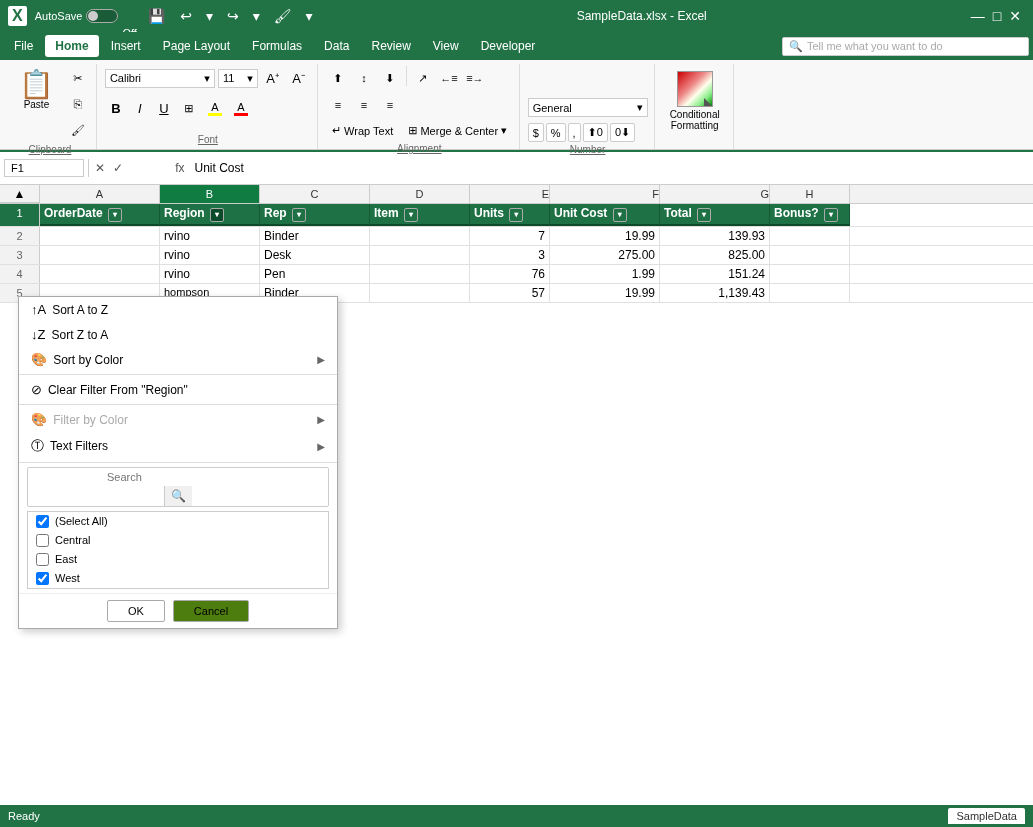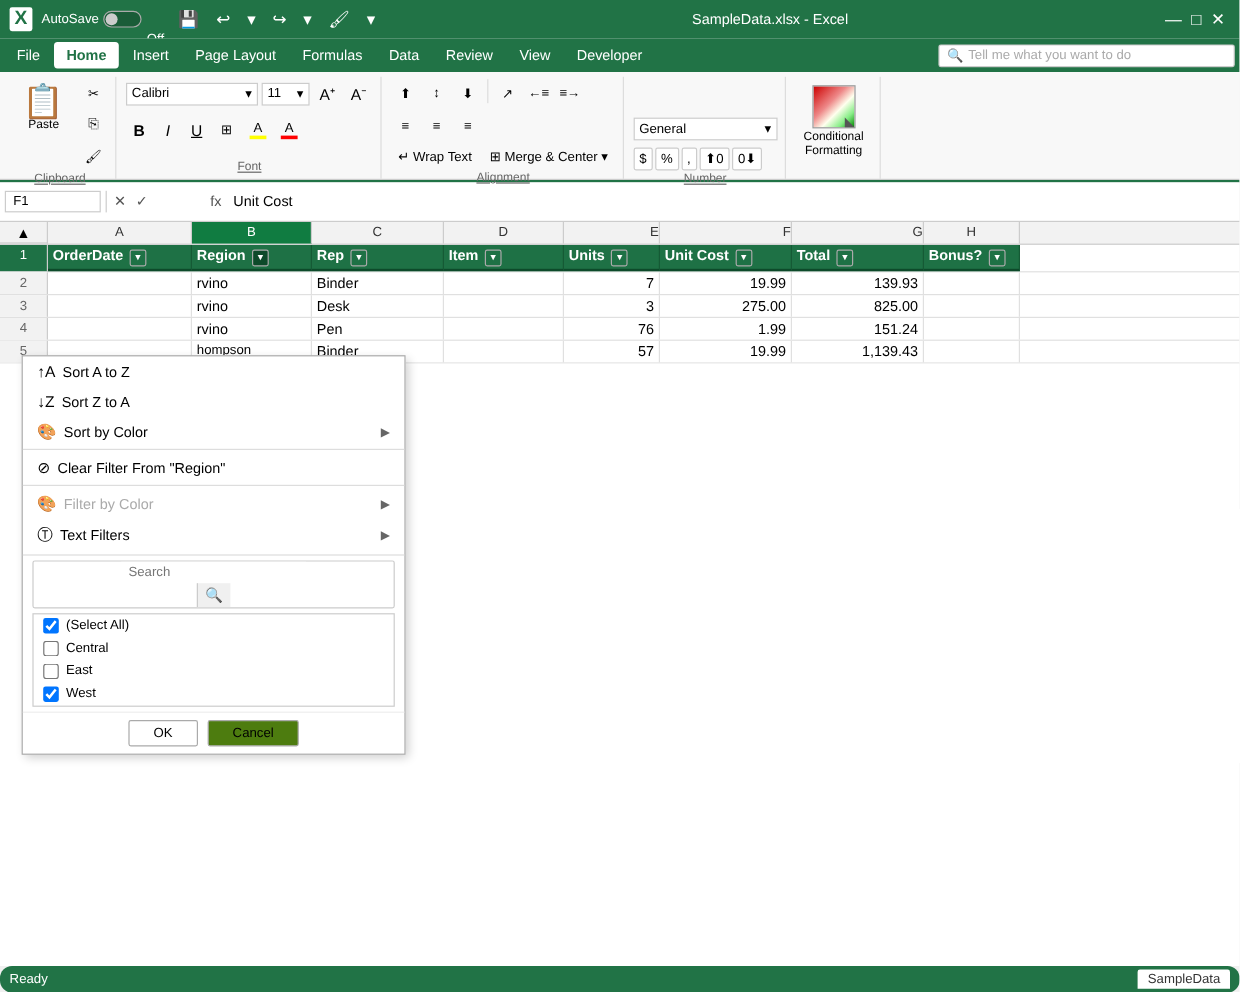--- a/index.html
+++ b/index.html
@@ -450,21 +450,20 @@
 
     .status-bar {
       background: #217346;
       color: white;
       height: 22px;
       display: flex;
       align-items: center;
       padding: 0 8px;
       font-size: 11px;
       justify-content: space-between;
-      border-radius: 10px;
     }
 
     .formula-bar-container {
       background: white;
       border-bottom: 1px solid #ccc;
       height: 26px;
       display: flex;
       align-items: center;
       padding: 16px 4px;
       gap: 4px;

